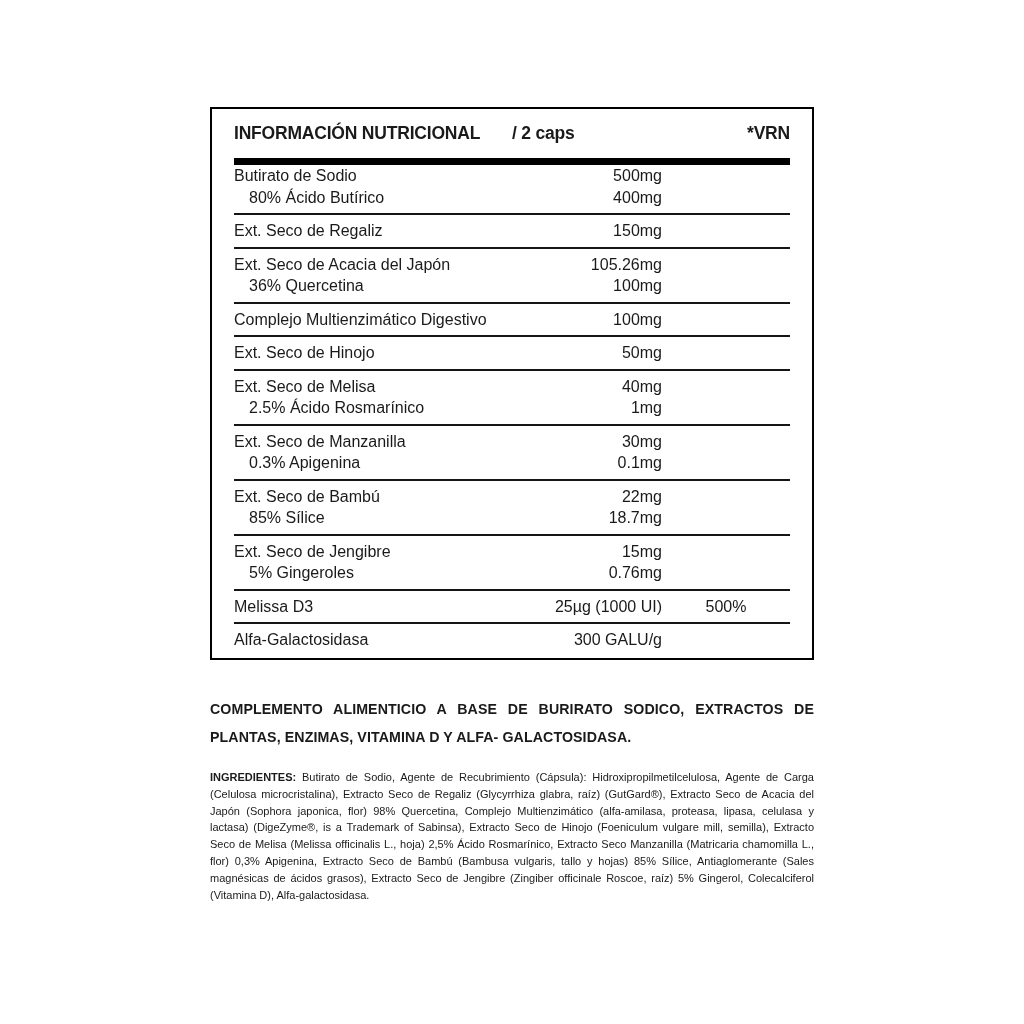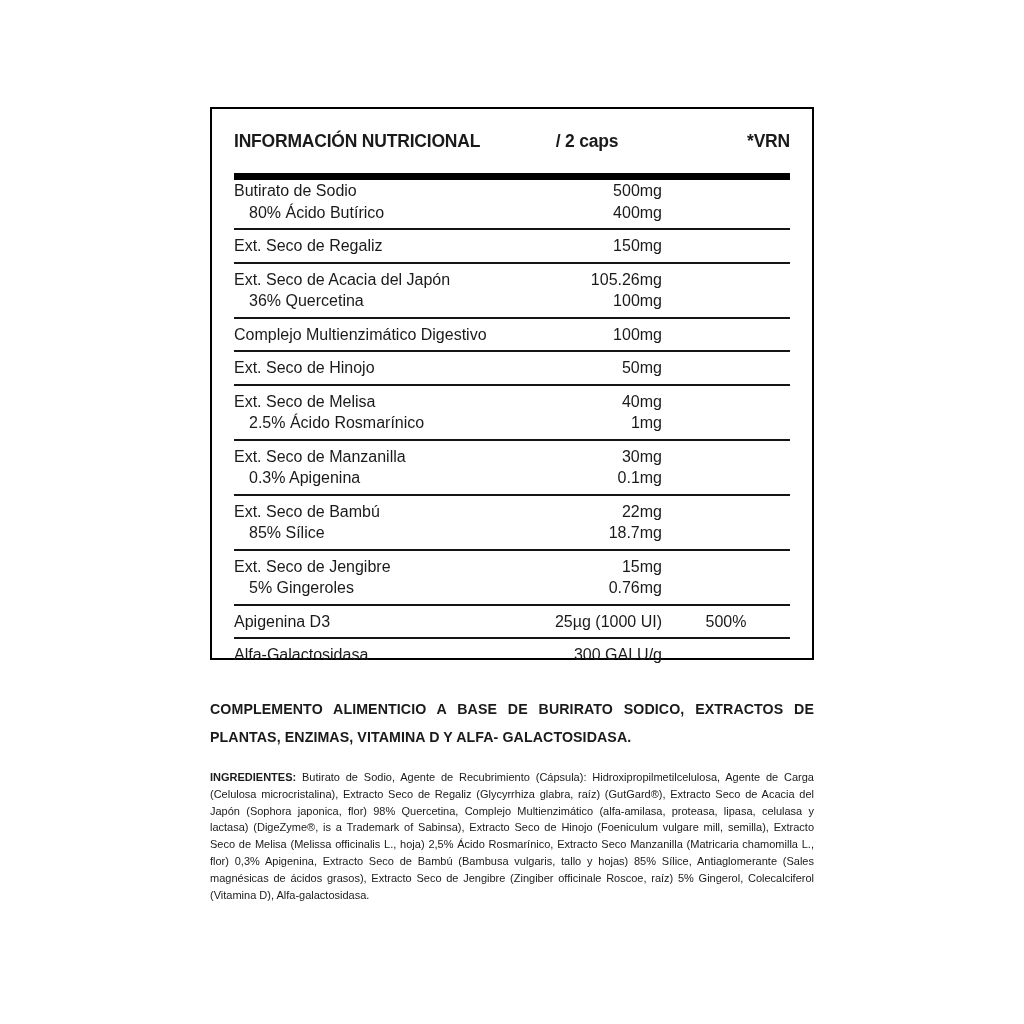--- a/index.html
+++ b/index.html
@@ -8,24 +8,24 @@
     position:relative; width:1024px; height:1024px; background:#ffffff;
     font-family:"Liberation Sans","DejaVu Sans",sans-serif; color:#1a1a1a;
     overflow:hidden;
   }
   .nutrition-box {
     position:absolute; left:210px; top:107px; width:604px; height:553px;
     border:2px solid #000000; padding:0 22px; background:#ffffff;
   }
   .nt-header {
     display:grid; grid-template-columns:1fr 150px 128px; align-items:center;
-    height:64px; font-weight:700; font-size:17.5px; letter-spacing:-0.2px;
+    height:49px; font-weight:700; font-size:17.5px; letter-spacing:-0.2px;
     white-space:nowrap;
   }
-  .nt-header .h-serving { text-align:center; }
+  .nt-header .h-serving { text-align:left; }
   .nt-header .h-vrn { text-align:right; }
   .thick-bar { height:7px; background:#000000; }
   .t-row { border-bottom:2px solid #151515; padding:5px 0 5px 0; }
   .t-row:first-child { padding-top:0; }
   .t-row:last-child { border-bottom:none; padding-bottom:14px; }
   .t-line {
     display:grid; grid-template-columns:1fr 150px 128px;
     font-size:16px; line-height:21.5px; white-space:nowrap;
   }
   .t-line .cell.amt { text-align:right; }
@@ -143,21 +143,21 @@
             <span class="cell vrn"></span>
           </div>
           <div class="t-line sub">
             <span class="cell name">5% Gingeroles</span>
             <span class="cell amt">0.76mg</span>
             <span class="cell vrn"></span>
           </div>
         </div>
         <div class="t-row">
           <div class="t-line">
-            <span class="cell name">Apigenina D3</span>
+            <span class="cell name">Melissa D3</span>
             <span class="cell amt">25µg (1000 UI)</span>
             <span class="cell vrn">500%</span>
           </div>
         </div>
         <div class="t-row">
           <div class="t-line">
             <span class="cell name">Alfa-Galactosidasa</span>
             <span class="cell amt">300 GALU/g</span>
             <span class="cell vrn"></span>
           </div>

